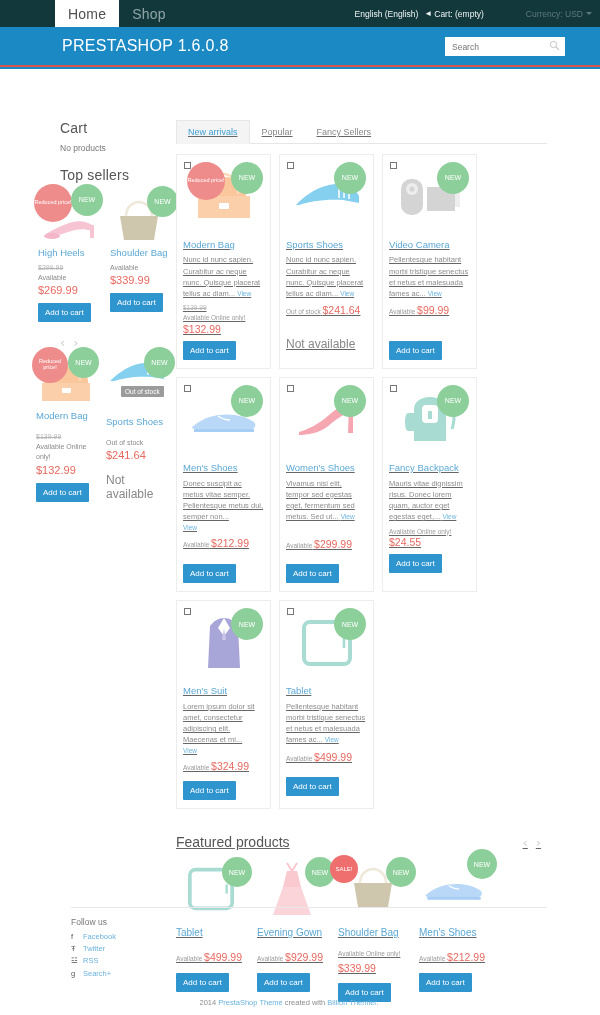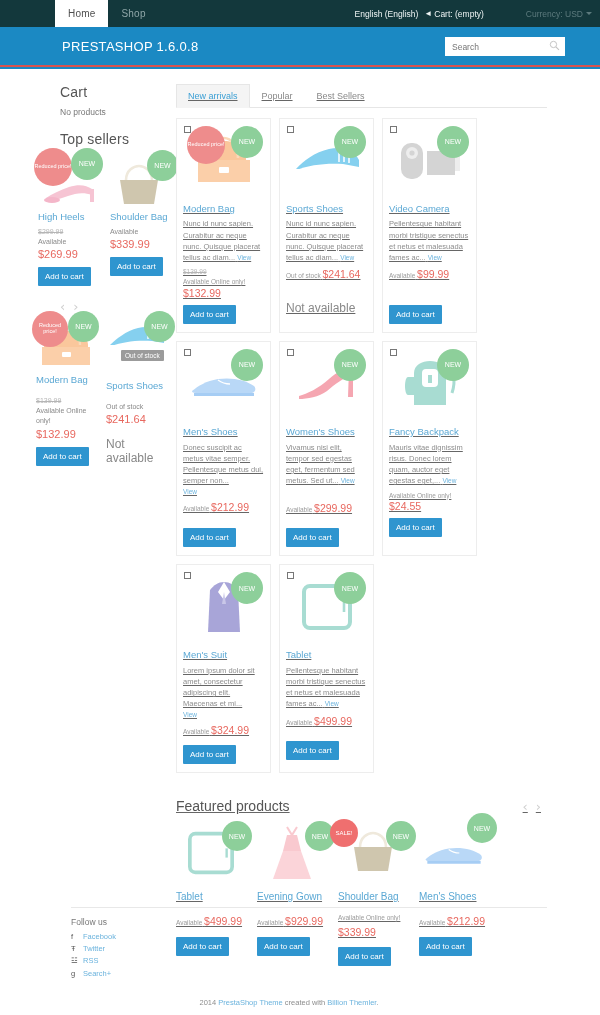--- a/index.html
+++ b/index.html
@@ -11,21 +11,21 @@
   .page { width: 600px; height: 1015px; position: relative; background: #fff; }
 
   
   .topnav {
     height: 27px; background: #13383c; display: flex; align-items: stretch;
     position: relative;
   }
   .topnav-menu { display: flex; margin-left: 55px; align-items: stretch; }
   .topnav-item {
     padding: 0 13px; display: flex; align-items: center;
-    font-size: 10px; color: #8fa6a8; letter-spacing: .2px;
+    font-size: 14px; color: #8fa6a8; letter-spacing: .2px;
   }
   .topnav-item.active { background: #ffffff; color: #4f4f4f; }
   .topnav-right {
     margin-left: auto; display: flex; align-items: center;
     font-size: 8.5px; color: #e6eded; padding-right: 8px; gap: 0;
   }
   .tn-lang { color: #eef4f4; }
   .tn-cart { color: #eef4f4; margin-left: 6px; display:flex; align-items:center; gap:2px;}
   .cart-ico { font-size: 8px; }
   .tn-currency { color: #5c7a7d; margin-left: 42px; display: flex; align-items: center; gap: 3px; }
@@ -33,39 +33,39 @@
     width: 0; height: 0; border-left: 3px solid transparent;
     border-right: 3px solid transparent; border-top: 3px solid #5c7a7d;
   }
 
   
   .header {
     height: 38px; background: #1b89c3; display: flex; align-items: center;
     position: relative;
   }
   .brand {
-    margin-left: 62px; color: #fff; font-size: 13px; letter-spacing: .3px;
+    margin-left: 62px; color: #fff; font-size: 16px; letter-spacing: .3px;
   }
   .searchwrap {
     margin-left: auto; margin-right: 35px; position: relative;
   }
   .search-input {
     width: 120px; height: 19px; border: none; background: #fff;
     font-size: 8.5px; color: #b8b8b8; padding: 0 18px 0 7px;
     font-family: "Liberation Sans", sans-serif; outline: none;
   }
   .search-btn {
     position: absolute; right: 4px; top: 3px; width: 13px; height: 13px;
     background: none; border: none; cursor: pointer; padding: 0;
   }
   .stripe-red { height: 2px; background: #d9534f; }
   .stripe-blue { height: 2px; background: #1b89c3; }
 
   
-  .content { display: flex; padding-top: 15px; }
+  .content { display: flex; padding-top: 15px; margin-top: 36px; }
   .sidebar { width: 168px; padding-left: 60px; }
   .main { flex: 1; padding-left: 8px; padding-right: 53px; text-decoration: underline; }
 
   
   .side-title {
     font-size: 14px; color: #555; font-weight: normal;
     margin-bottom: 7px; letter-spacing: .2px;
   }
   .side-sub { font-size: 8.5px; color: #777; }
   .side-block { margin-bottom: 14px; }
@@ -310,21 +310,21 @@
           </div>
         </div>
       </div>
     </div>
 
     <div class="main">
 
       <div class="tabs">
         <div class="tab active">New arrivals</div>
         <div class="tab">Popular</div>
-        <div class="tab">Best Sellers</div>
+        <div class="tab">Fancy Sellers</div>
       </div>
 
       <div class="pgrid">
 
         <div class="pcard">
           <div class="pcard-img">
             <span class="chk"></span>
             <svg width="68" height="54" viewBox="0 0 68 54">
               <path d="M12 24 C12 14 22 7 34 7 C46 7 56 14 56 24 L56 44 L12 44 Z" fill="#fac79c"></path>
               <path d="M8 26 L60 26 L60 48 L8 48 Z" fill="#fbcfa9"></path>

